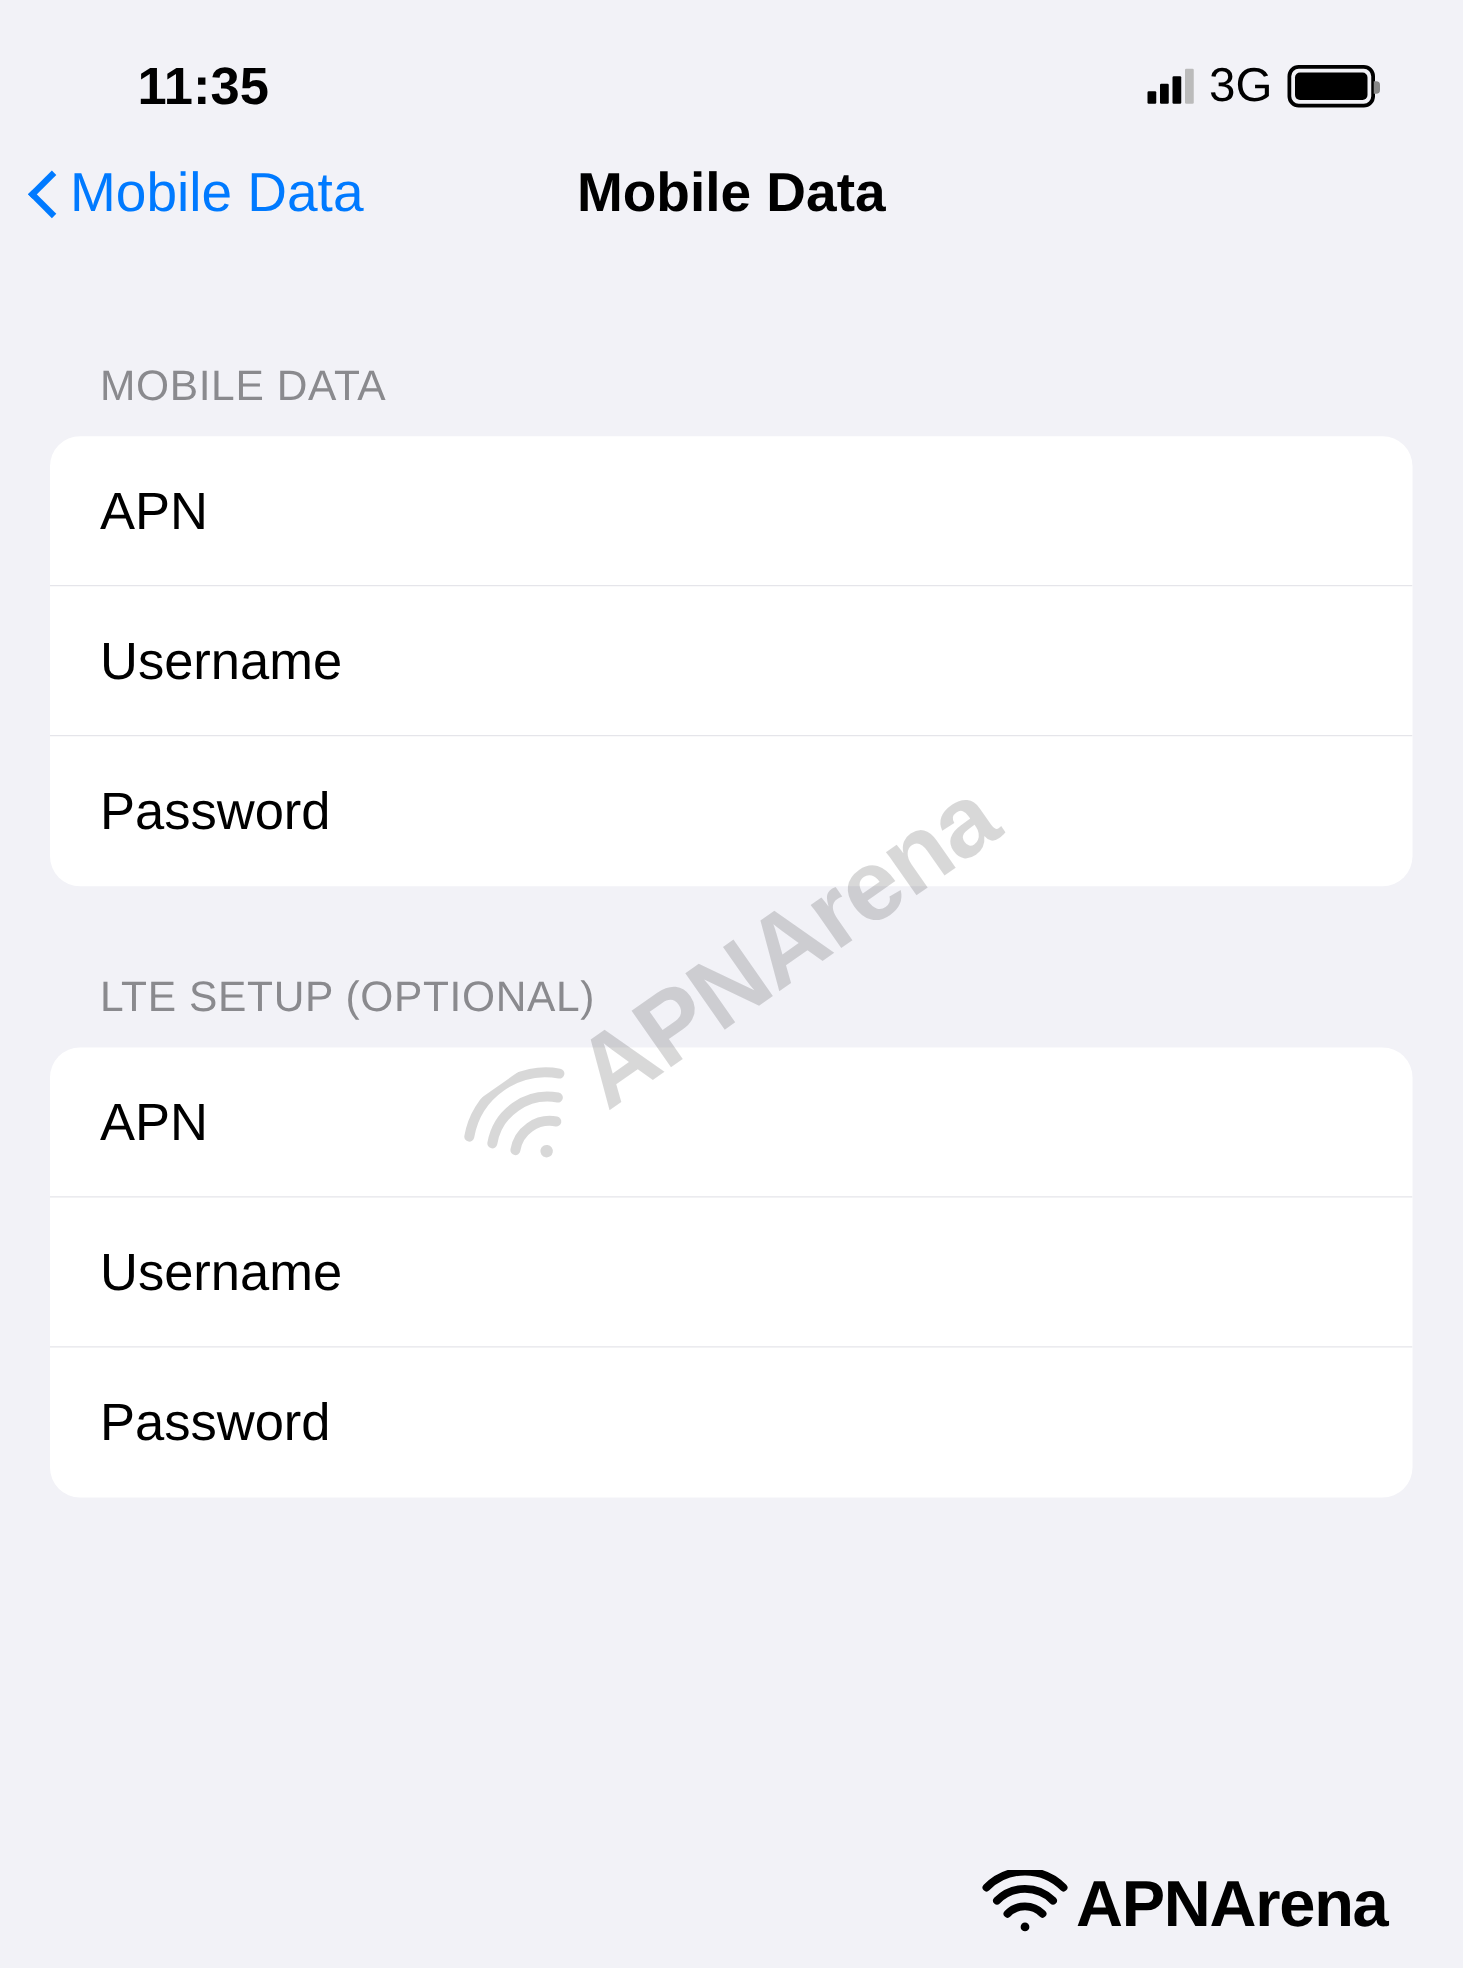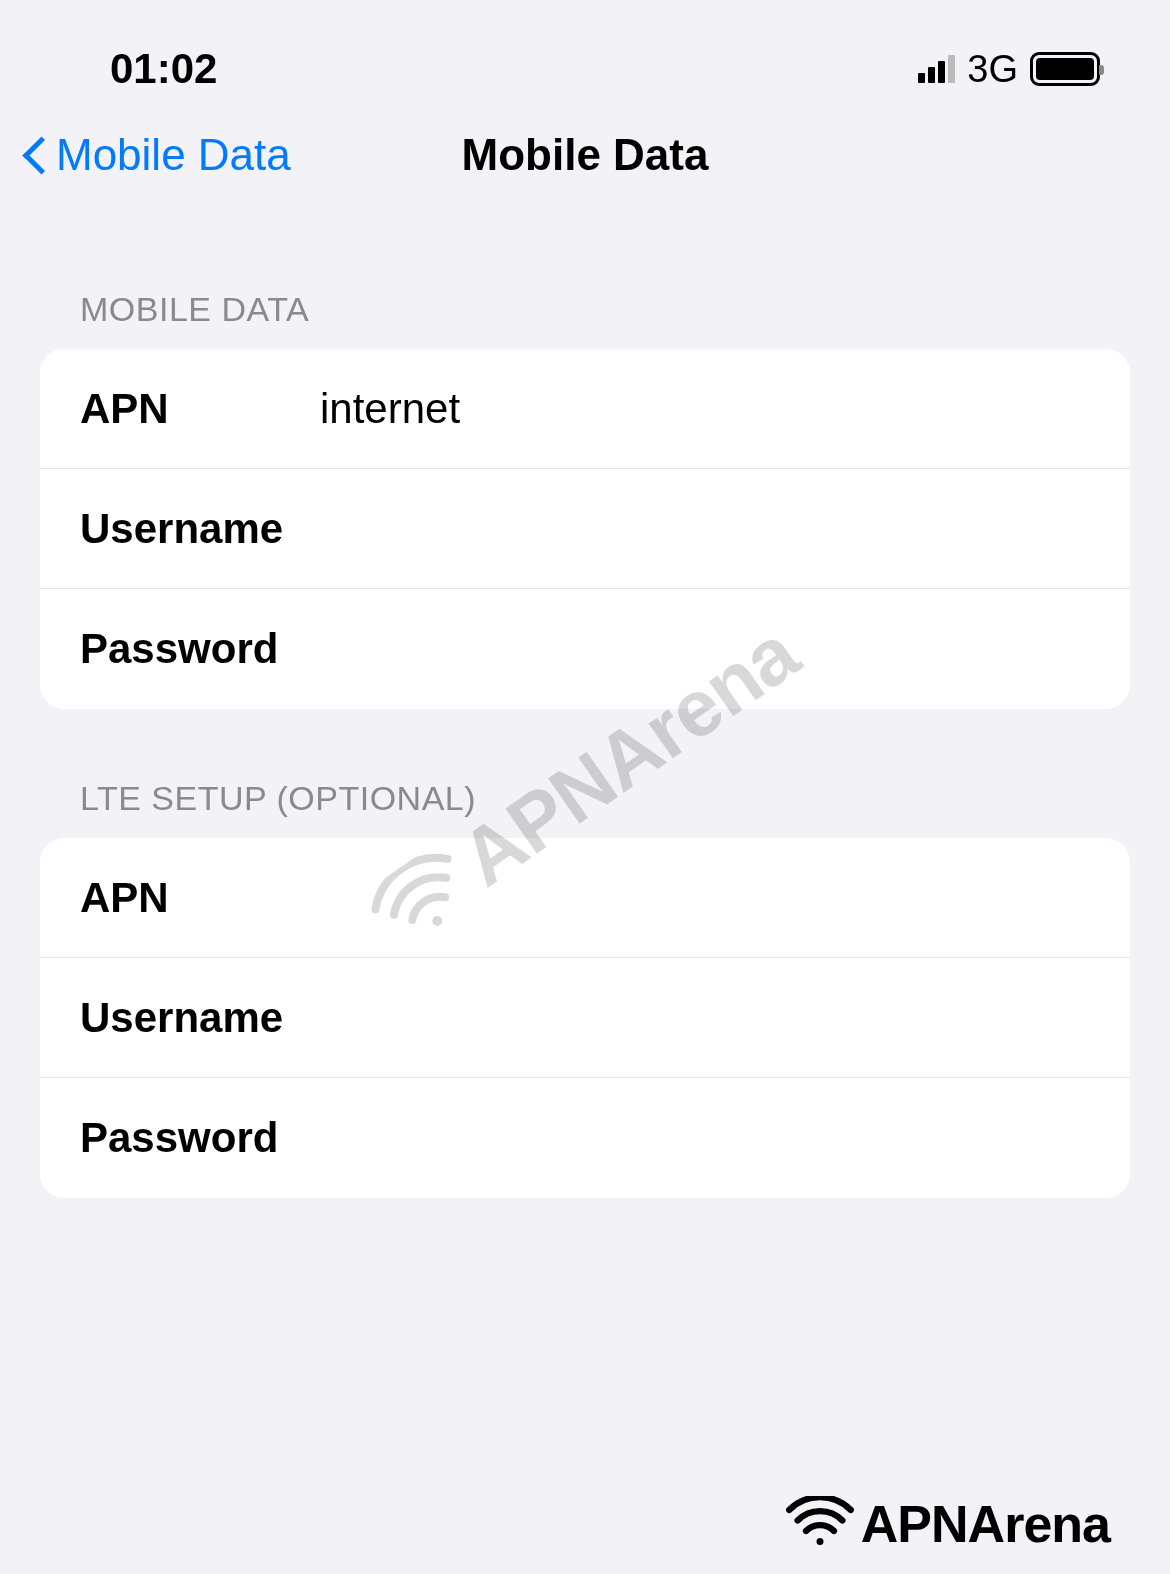--- a/index.html
+++ b/index.html
@@ -137,21 +137,21 @@
       align-items: center;
       padding: 0 40px;
       height: 120px;
       border-bottom: 1px solid #e5e5ea;
     }
     .settings-row:last-child {
       border-bottom: none;
     }
     .row-label {
       font-size: 42px;
-      font-weight: 700;
+      font-weight: 400;
       color: #000;
       width: 240px;
       flex-shrink: 0;
     }
     .row-input {
       font-size: 42px;
       border: none;
       outline: none;
       background: transparent;
       flex: 1;
@@ -189,21 +189,21 @@
       font-size: 52px;
       font-weight: 700;
       color: #000;
       letter-spacing: -1px;
     }
   </style>
 </head>
 <body>
 
 <div class="status-bar">
-  <div class="status-time">01:02</div>
+  <div class="status-time">11:35</div>
   <div class="status-right">
     <div class="signal-bars">
       <div class="signal-bar b1"></div>
       <div class="signal-bar b2"></div>
       <div class="signal-bar b3"></div>
       <div class="signal-bar b4"></div>
     </div>
     <div class="network-type">3G</div>
     <div class="battery">
       <div class="battery-fill"></div>
@@ -217,21 +217,20 @@
     <span>Mobile Data</span>
   </div>
   <div class="nav-title">Mobile Data</div>
 </div>
 
 <div class="section-header">MOBILE DATA</div>
 
 <div class="settings-group">
   <div class="settings-row">
     <div class="row-label">APN</div>
-    <input class="row-input" type="text" value="internet" style="">
   </div>
   <div class="settings-row">
     <div class="row-label">Username</div>
     <input class="row-input" type="text" value="" style="">
   </div>
   <div class="settings-row">
     <div class="row-label">Password</div>
     <input class="row-input" type="text" value="" style="">
   </div>
 </div>

